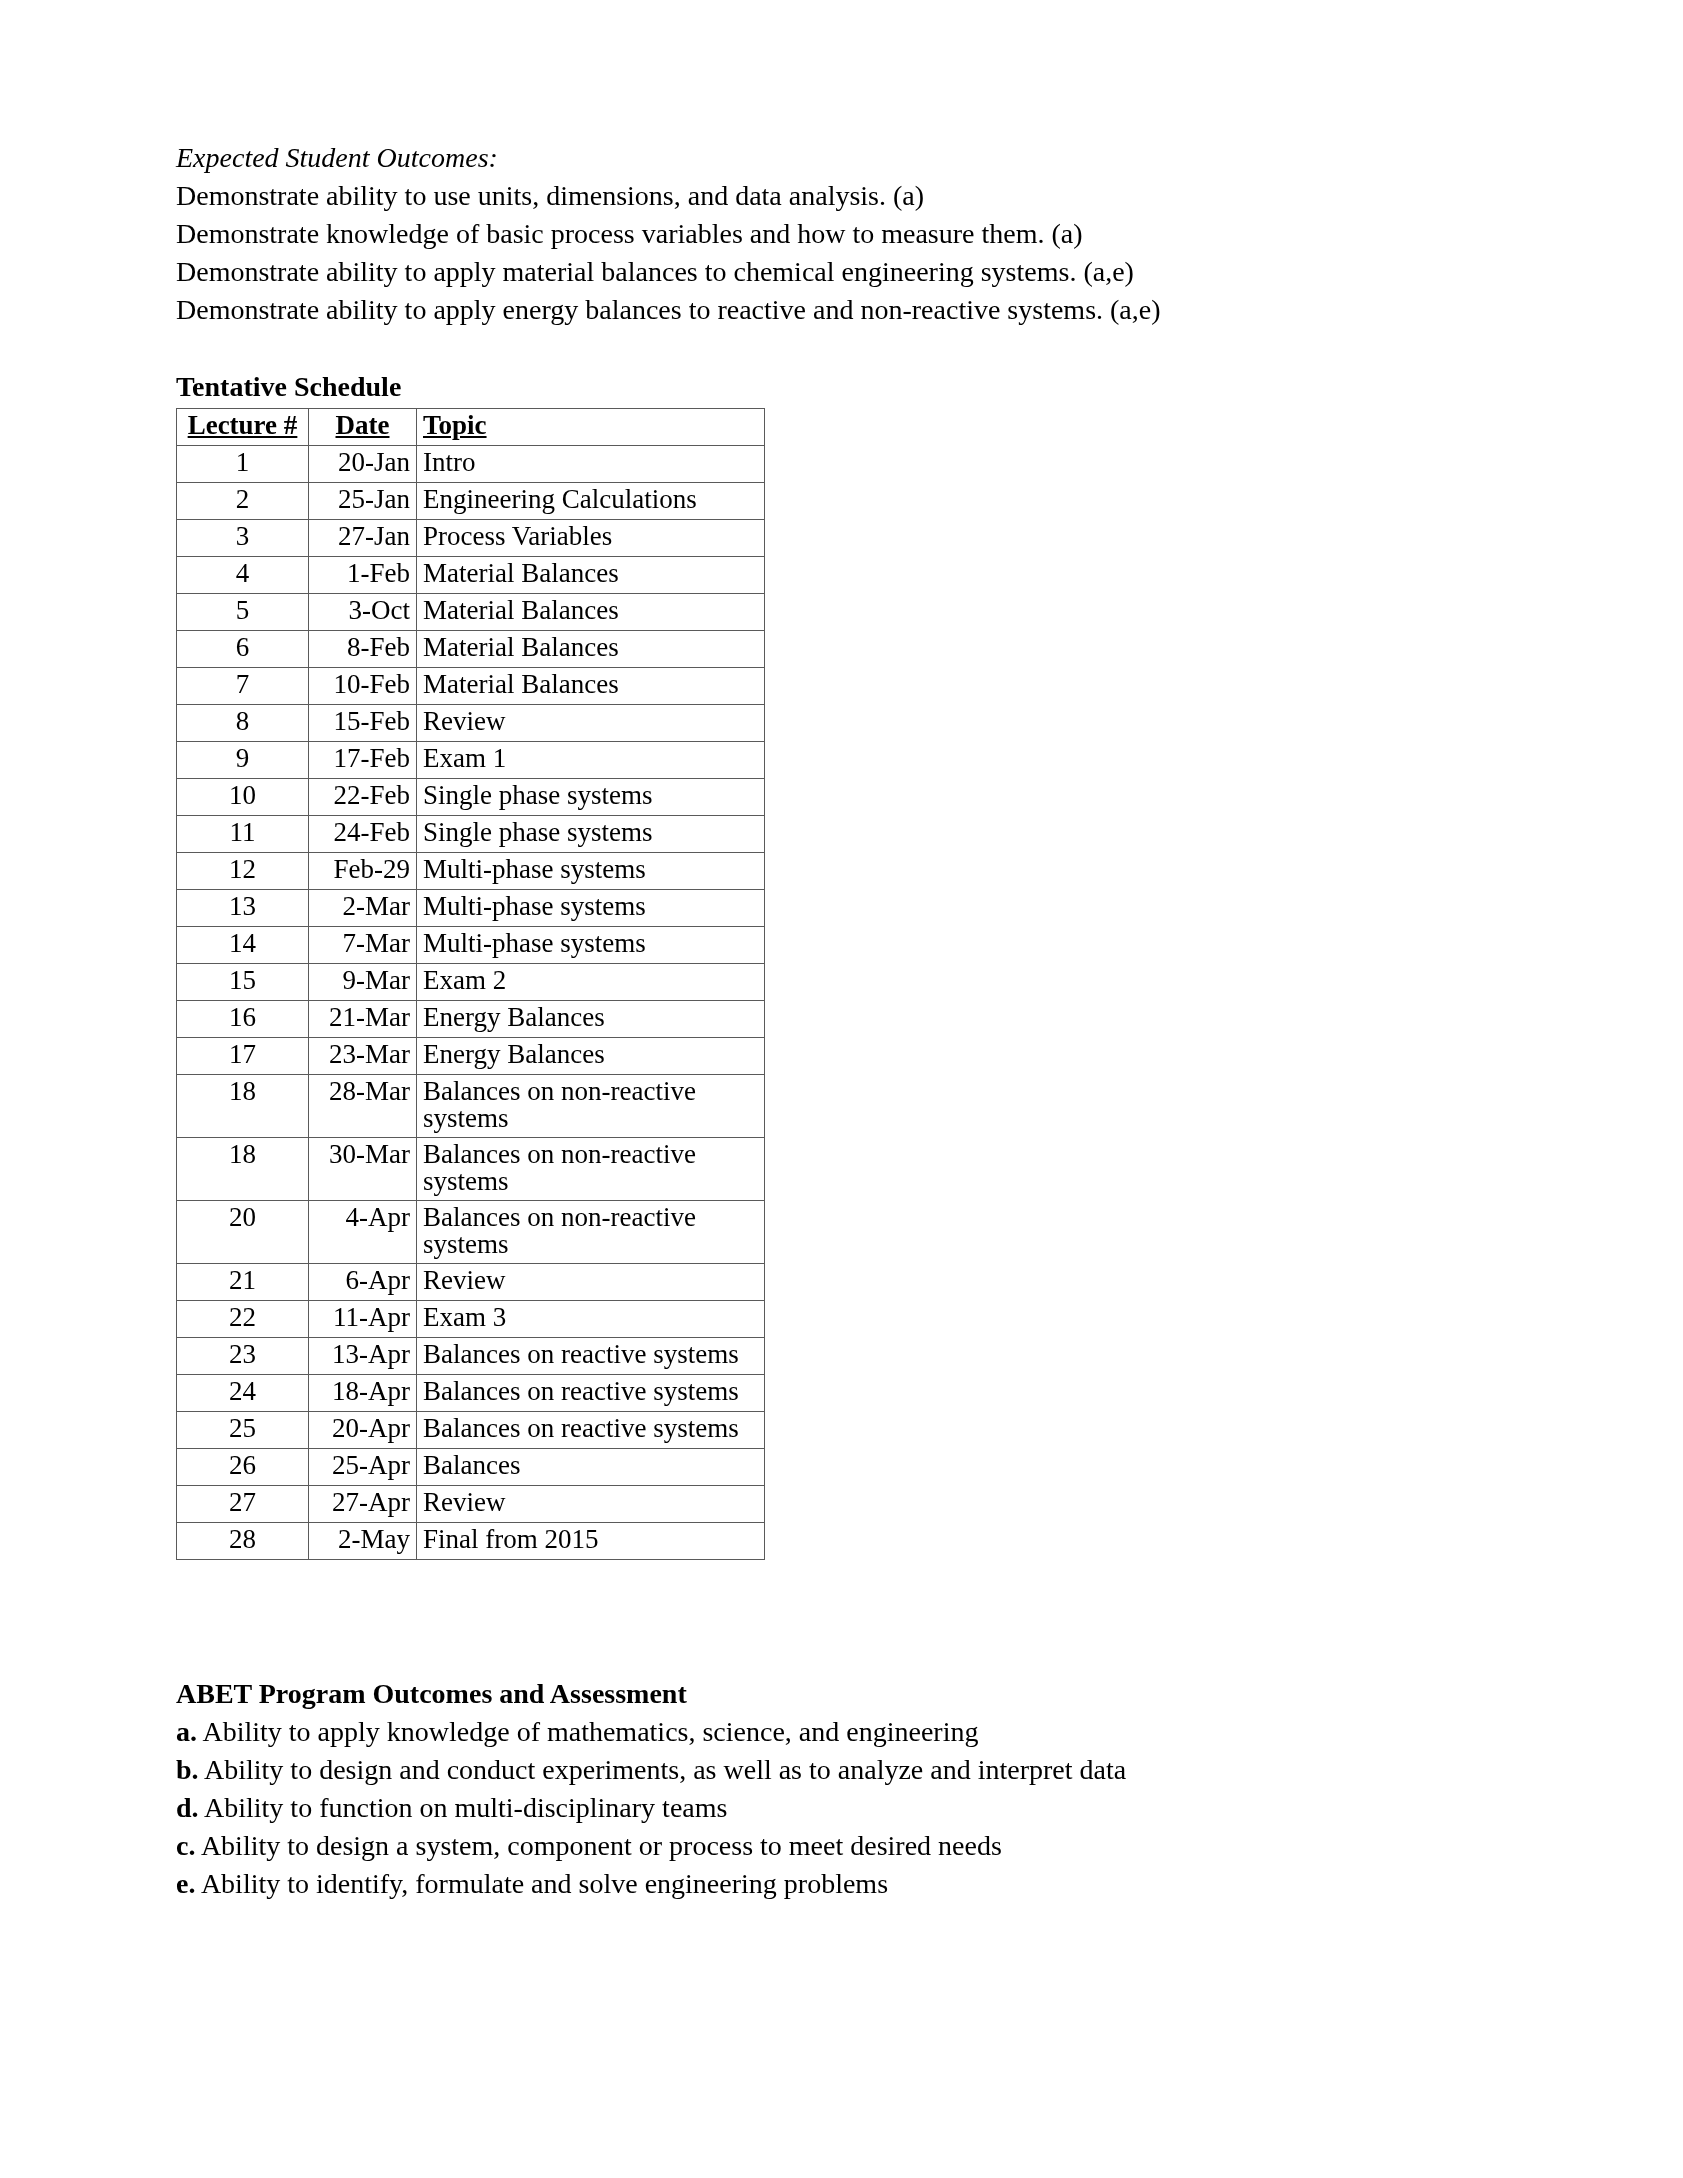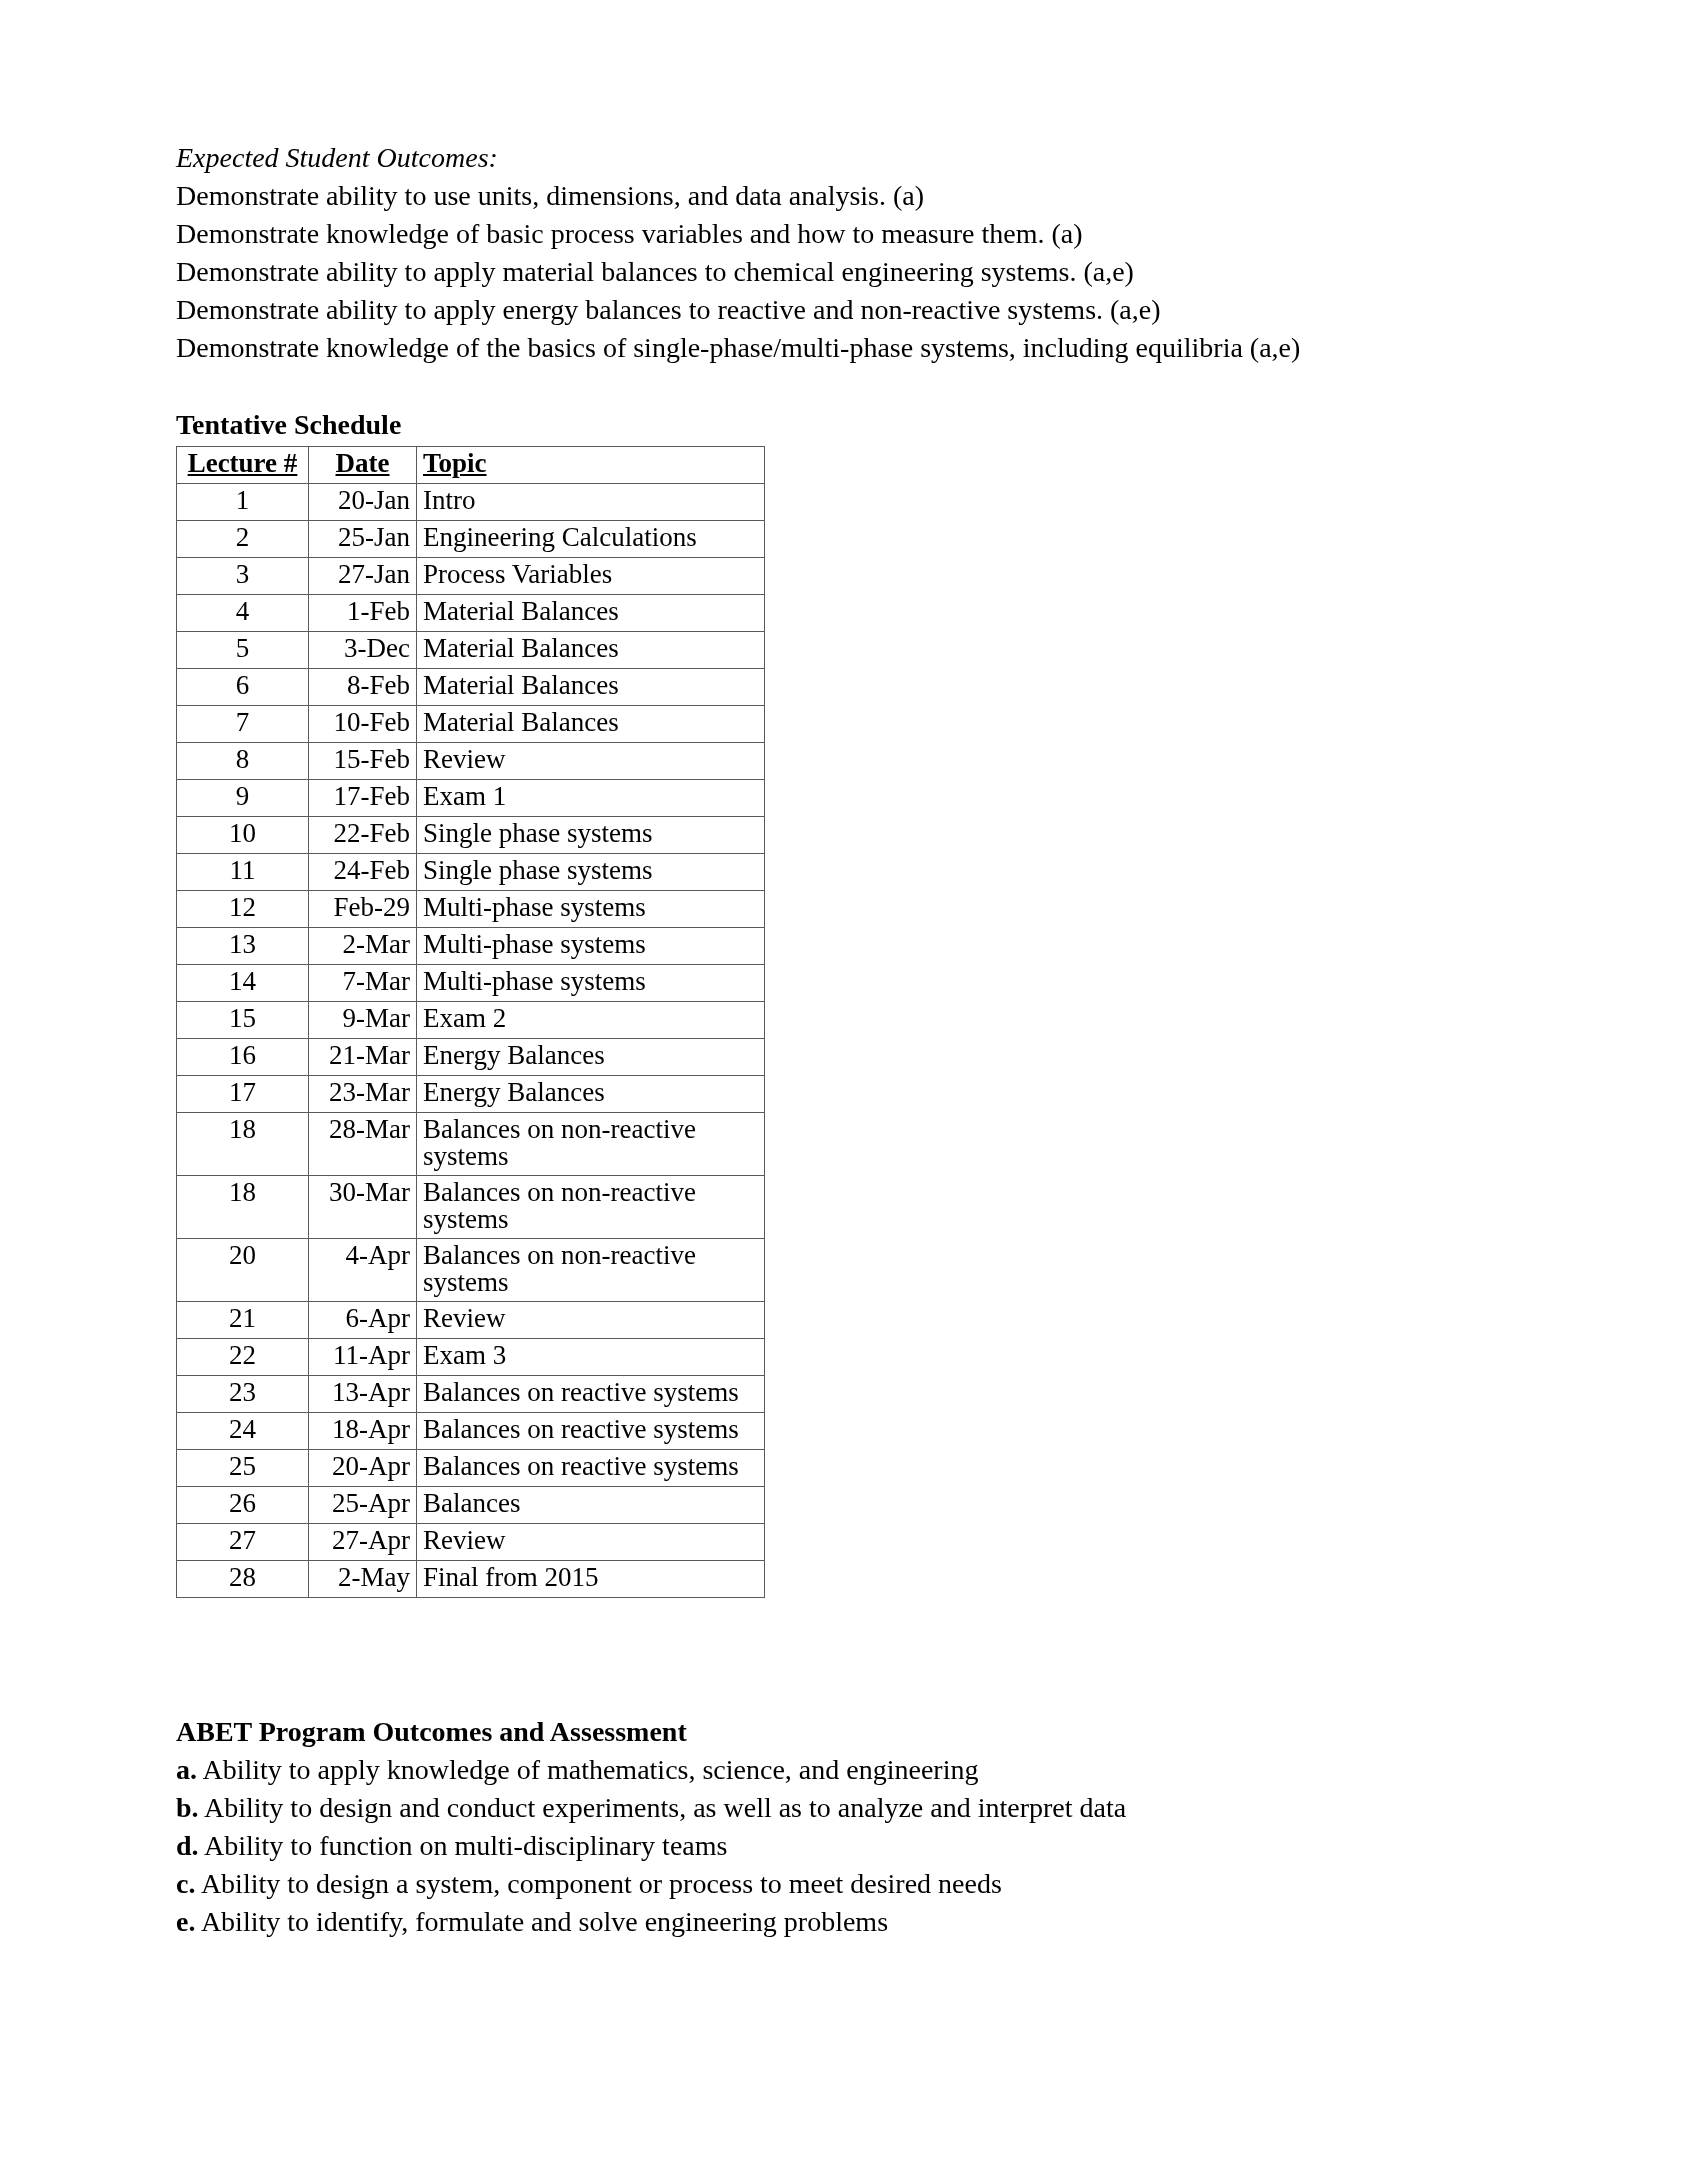--- a/index.html
+++ b/index.html
@@ -108,21 +108,20 @@
 
 <div class="page">
   <div class="content">
 
     <section>
       <div class="outcomes-heading">Expected Student Outcomes:</div>
       <div class="outcome-line">Demonstrate ability to use units, dimensions, and data analysis. (a)</div>
       <div class="outcome-line">Demonstrate knowledge of basic process variables and how to measure them. (a)</div>
       <div class="outcome-line">Demonstrate ability to apply material balances to chemical engineering systems. (a,e)</div>
       <div class="outcome-line">Demonstrate ability to apply energy balances to reactive and non-reactive systems. (a,e)</div>
-      <div class="outcome-line">Demonstrate knowledge of the basics of single-phase/multi-phase systems, including equilibria (a,e)</div>
     </section>
 
     <section>
       <div class="schedule-heading">Tentative Schedule</div>
 
       <table class="schedule">
         <thead>
           <tr>
             <th class="col-lecture">
               <span class="hdr-underline">Lecture #</span>
@@ -151,21 +150,21 @@
               <td class="col-date">27-Jan</td>
               <td class="col-topic">Process Variables</td>
             </tr>
             <tr>
               <td class="col-lecture">4</td>
               <td class="col-date">1-Feb</td>
               <td class="col-topic">Material Balances</td>
             </tr>
             <tr>
               <td class="col-lecture">5</td>
-              <td class="col-date">3-Dec</td>
+              <td class="col-date">3-Oct</td>
               <td class="col-topic">Material Balances</td>
             </tr>
             <tr>
               <td class="col-lecture">6</td>
               <td class="col-date">8-Feb</td>
               <td class="col-topic">Material Balances</td>
             </tr>
             <tr>
               <td class="col-lecture">7</td>
               <td class="col-date">10-Feb</td>

